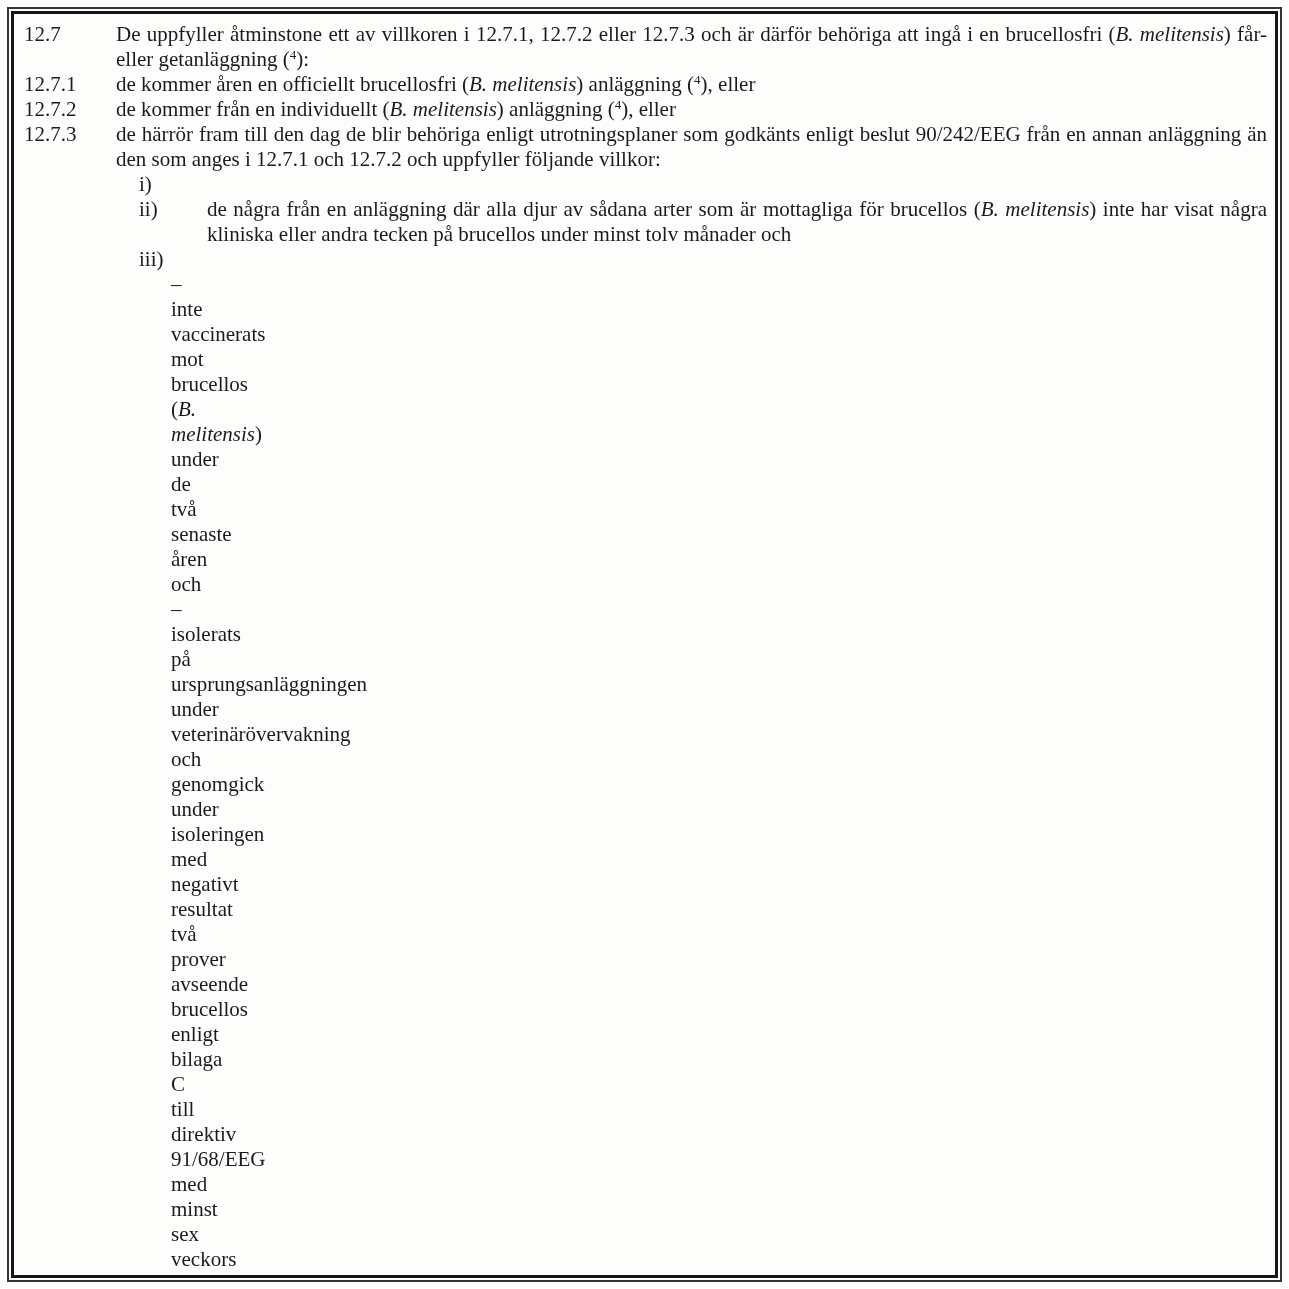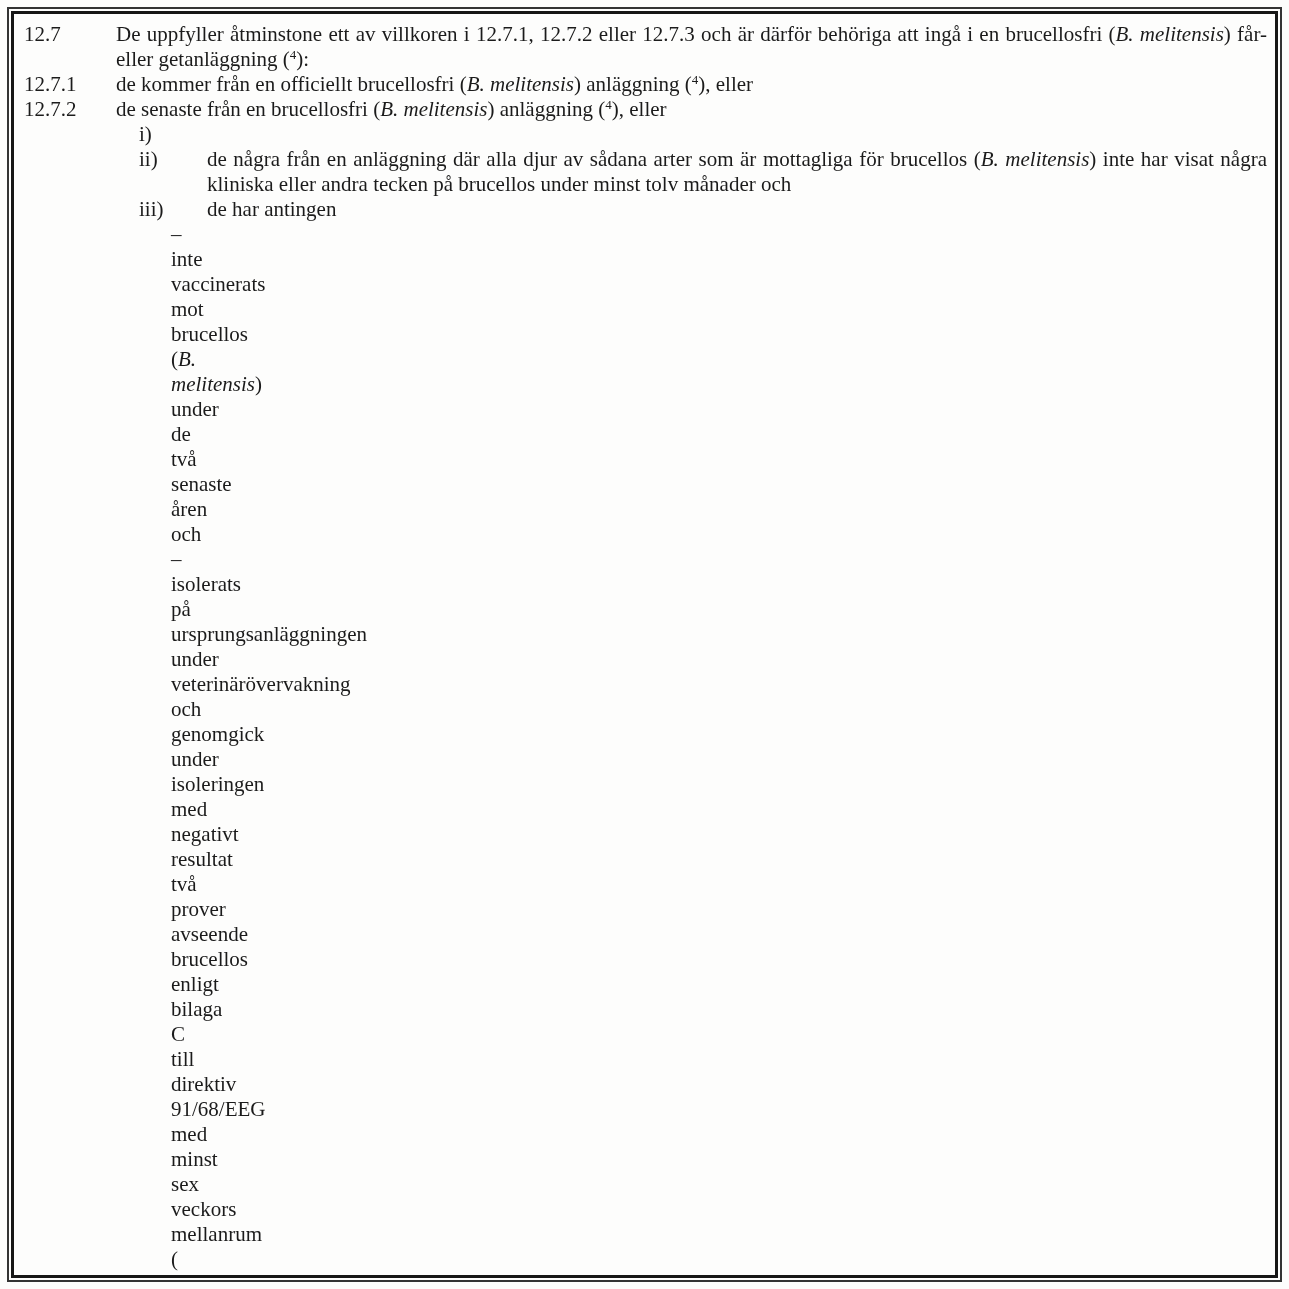--- a/index.html
+++ b/index.html
@@ -39,36 +39,39 @@
 <div class="page">
   <div class="frame-outer">
     <div class="frame-inner">
       <div class="doc">
           <div class="para section">
             <div class="marker">12.7</div>
             <div class="body"><span>De uppfyller åtminstone ett av villkoren i 12.7.1, 12.7.2 eller 12.7.3 och är därför behöriga att ingå i en brucellosfri (</span><span class="it">B. melitensis</span><span>) får- eller getanläggning (</span><sup>4</sup><span>):</span></div>
           </div>
           <div class="para section">
             <div class="marker">12.7.1</div>
-            <div class="body"><span>de kommer från en officiellt brucellosfri (</span><span class="it">B. melitensis</span><span>) anläggning (</span><sup>4</sup><span>), eller</span></div>
+            <div class="body"><span>de kommer åren en officiellt brucellosfri (</span><span class="it">B. melitensis</span><span>) anläggning (</span><sup>4</sup><span>), eller</span></div>
           </div>
           <div class="para section">
             <div class="marker">12.7.2</div>
-            <div class="body"><span>de senaste från en brucellosfri (</span><span class="it">B. melitensis</span><span>) anläggning (</span><sup>4</sup><span>), eller</span></div>
+            <div class="body"><span>de kommer från en individuellt (</span><span class="it">B. melitensis</span><span>) anläggning (</span><sup>4</sup><span>), eller</span></div>
+          </div>
+          <div class="para section">
+            <div class="marker">12.7.3</div>
+            <div class="body"><span>de härrör fram till den dag de blir behöriga enligt utrotningsplaner som godkänts enligt beslut 90/242/EEG från en annan anläggning än den som anges i 12.7.1 och 12.7.2 och uppfyller följande villkor:</span></div>
           </div>
           <div class="para roman">
             <div class="marker">i)</div>
           </div>
           <div class="para roman">
             <div class="marker">ii)</div>
             <div class="body"><span>de några från en anläggning där alla djur av sådana arter som är mottagliga för brucellos (</span><span class="it">B. melitensis</span><span>) inte har visat några kliniska eller andra tecken på brucellos under minst tolv månader och</span></div>
           </div>
           <div class="para roman">
             <div class="marker">iii)</div>
-            <div class="body"><span>de har antingen</span></div>
           </div>
           <div class="para dash">
             <div class="body"><span class="dash">–</span><span>inte vaccinerats mot brucellos (</span><span class="it">B. melitensis</span><span>) under de två senaste åren och</span></div>
           </div>
           <div class="para dash">
             <div class="body"><span class="dash">–</span><span>isolerats på ursprungsanläggningen under veterinärövervakning och genomgick under isoleringen med negativt resultat två prover avseende brucellos enligt bilaga C till direktiv 91/68/EEG med minst sex veckors mellanrum (</span></div>
           </div>
         </div>
     </div>
   </div>

